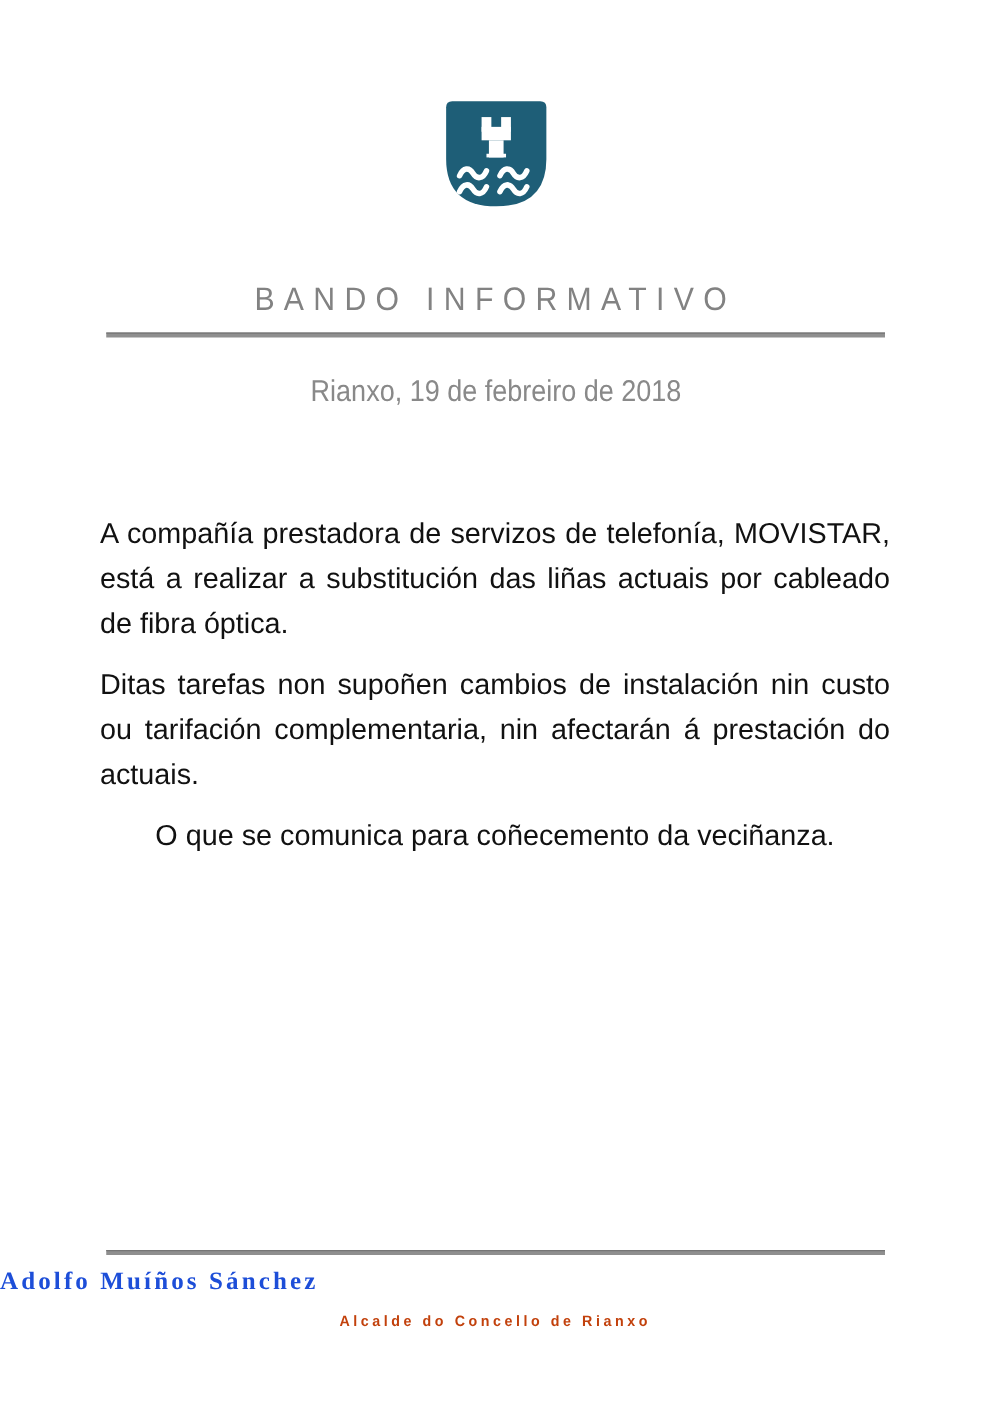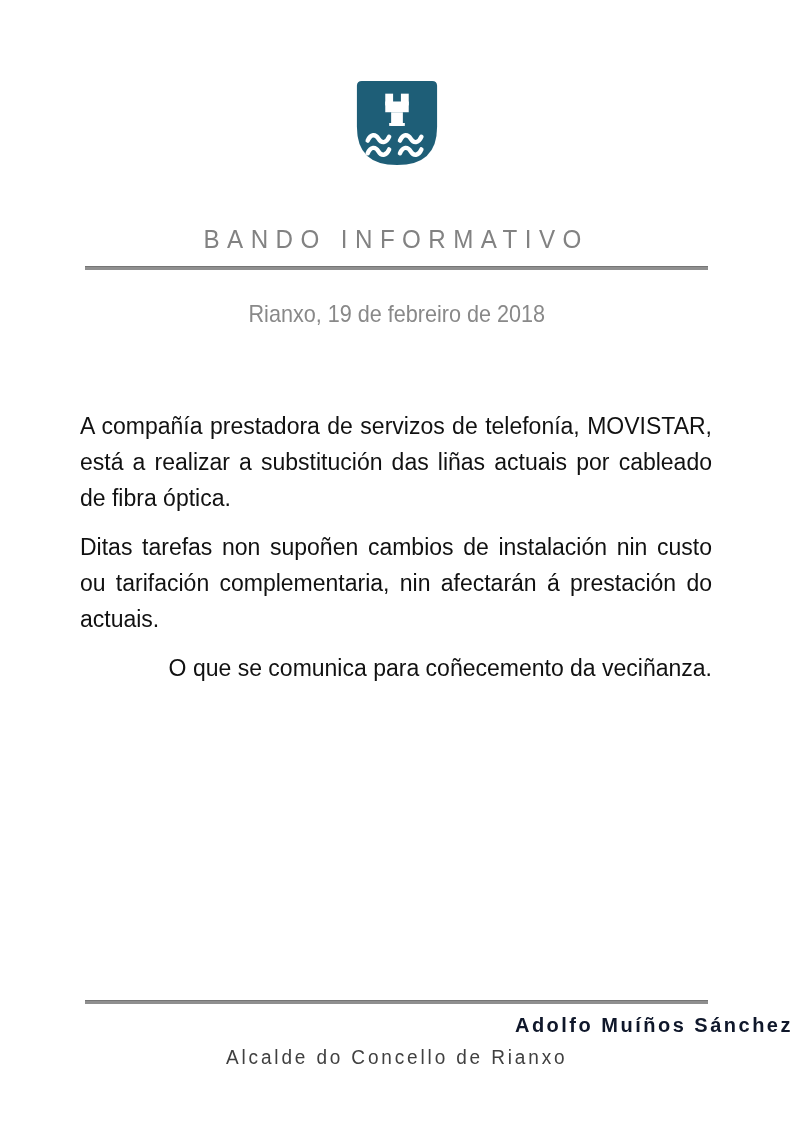--- a/index.html
+++ b/index.html
@@ -69,43 +69,44 @@
     left: 80px;
     width: 632px;
     color: #111111;
     font-size: 23px;
     line-height: 36px;
   }
   .body-text p {
     text-align: justify;
     margin-bottom: 13px;
   }
-  .body-text p:last-child { text-align: right; }
+  .body-text p:last-child { text-align: center; }
   .signer-name {
     position: absolute;
     top: 1012px;
     left: 0;
     width: 100%;
-    text-align: right;
-    color: #0f172a;
+    text-align: left;
+    color: #1d4ed8;
     font-size: 20px;
     font-weight: bold;
     letter-spacing: 2.5px;
     line-height: 26px;
     white-space: nowrap;
+    font-family: Liberation Serif, serif;
   }
   .signer-role {
     position: absolute;
     top: 1044px;
     left: 0;
     width: 100%;
     text-align: center;
-    color: #404040;
-    font-size: 20px;
-    font-weight: normal;
+    color: #c2410c;
+    font-size: 12px;
+    font-weight: bold;
     letter-spacing: 3px;
     line-height: 26px;
     white-space: nowrap;
   }
   .signer-role .condense {
     display: inline-block;
     transform: scaleX(0.95);
   }
 </style>
 </head>

